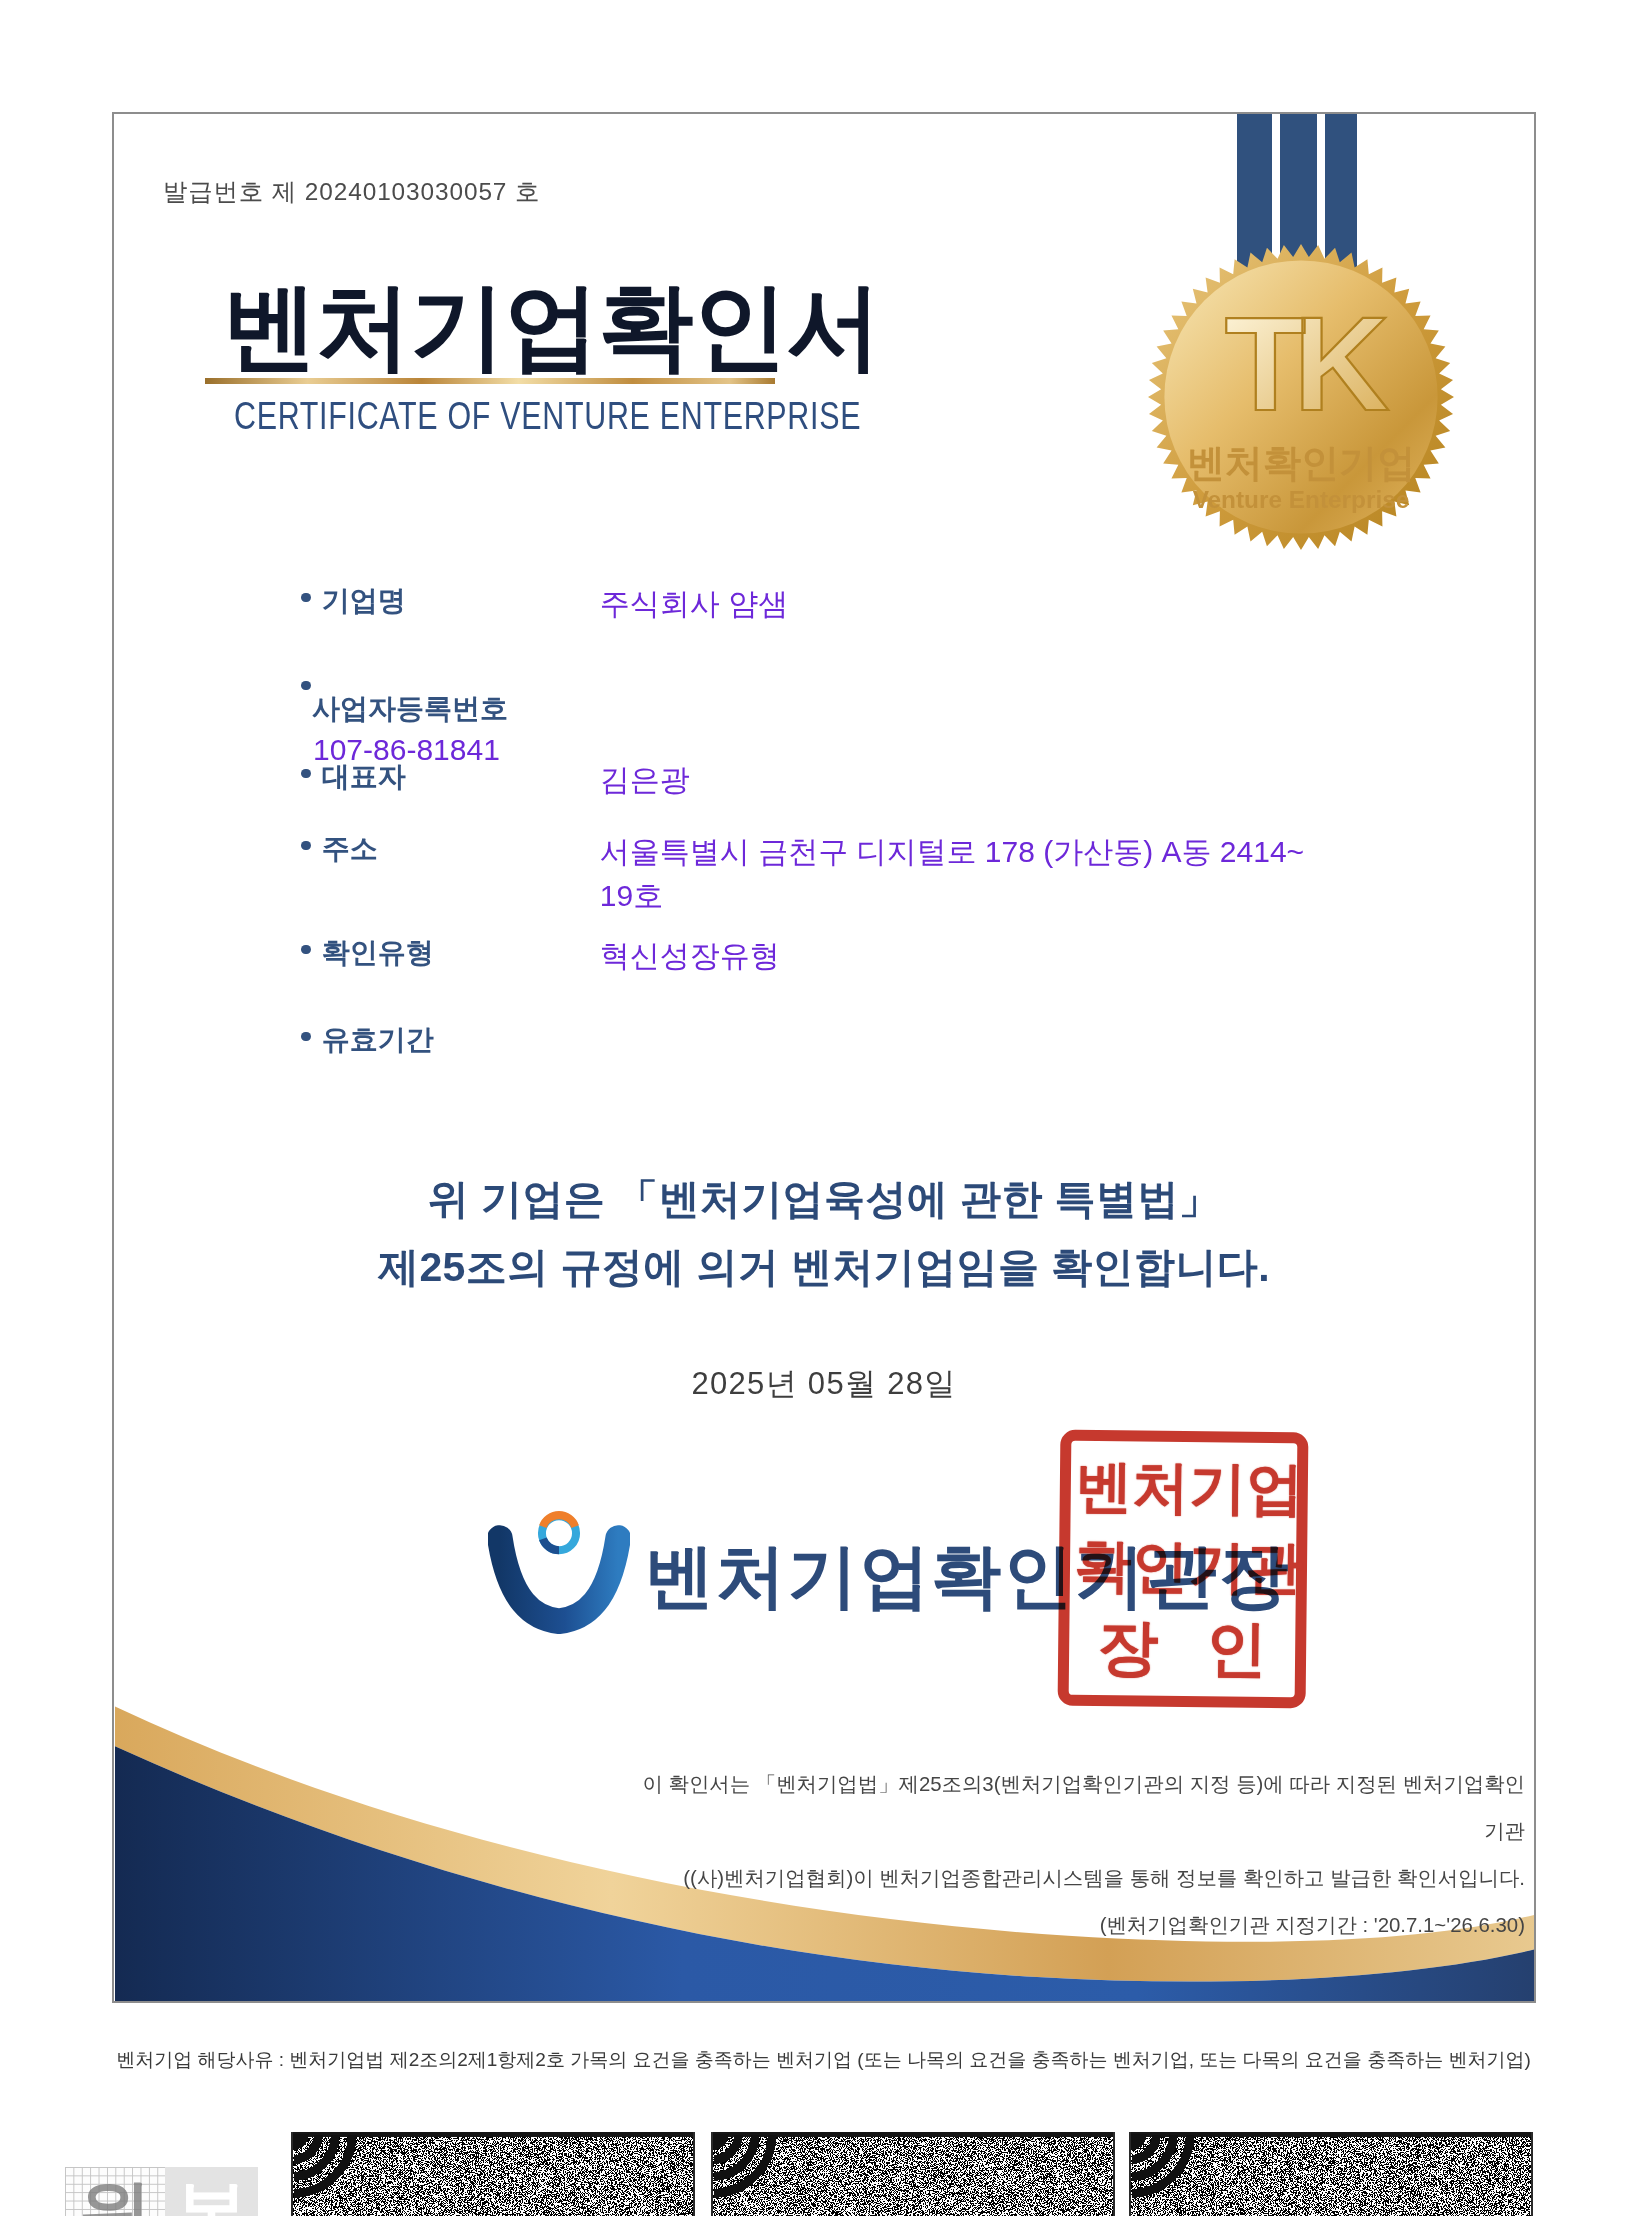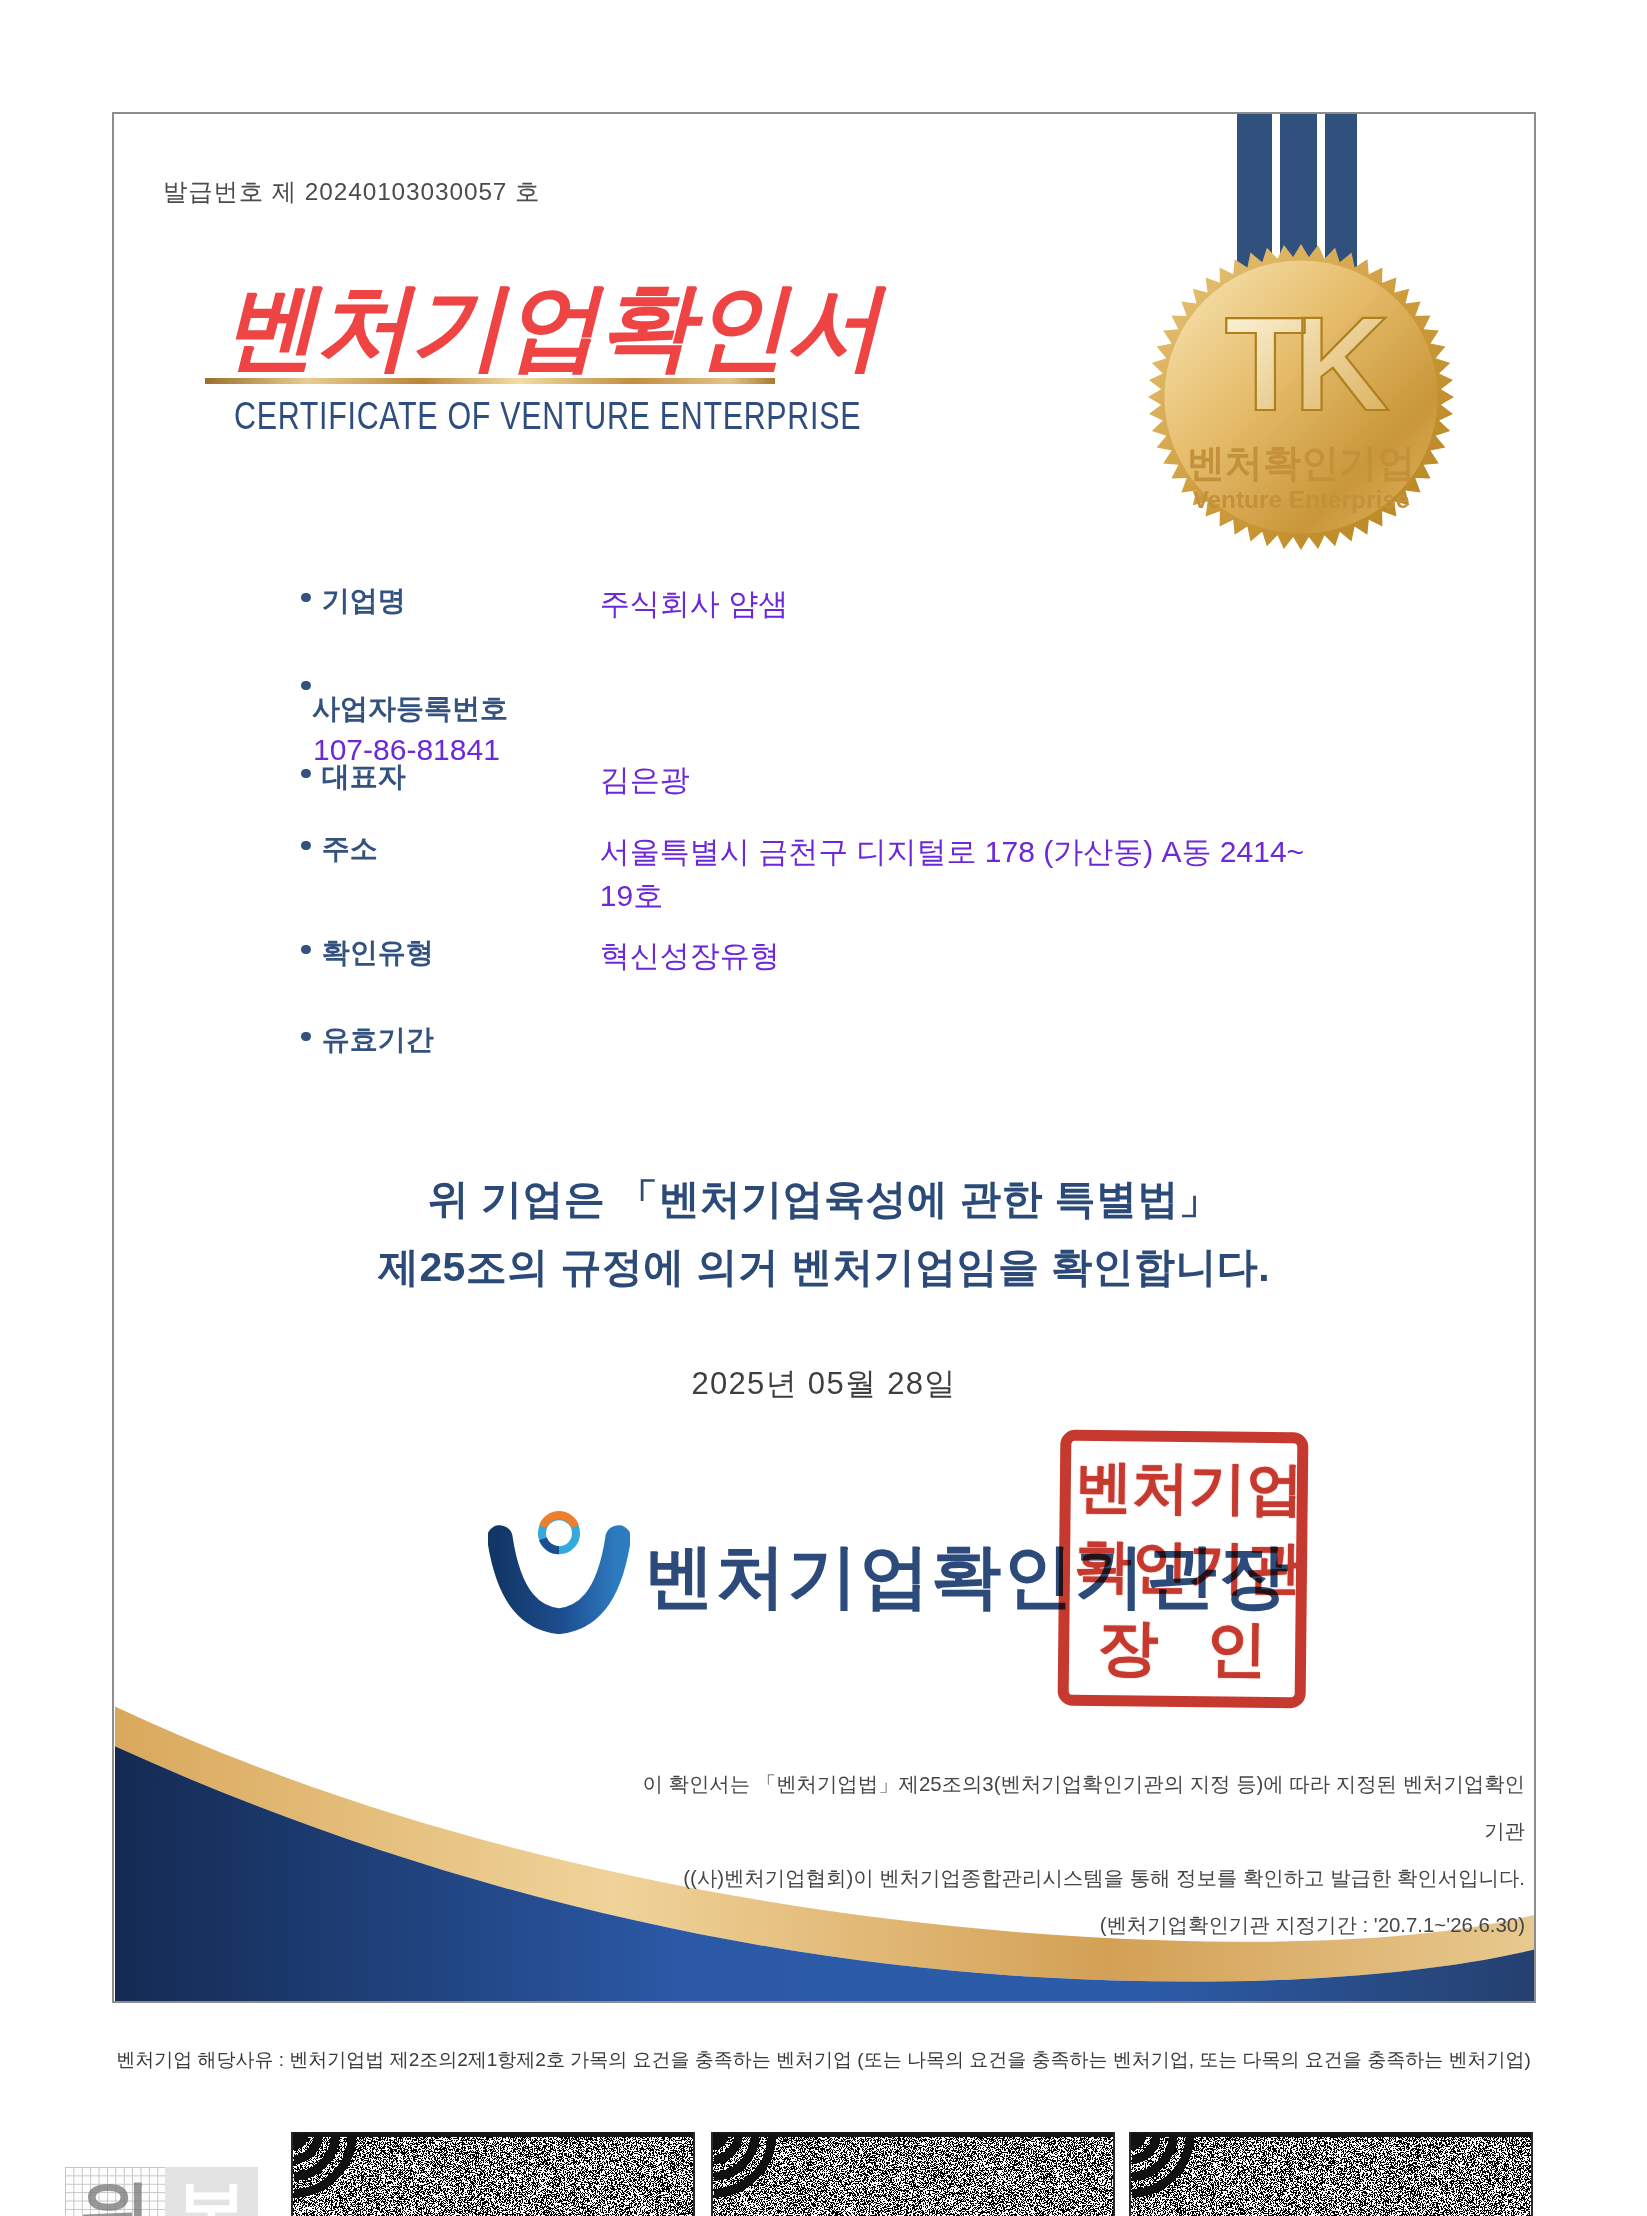--- a/index.html
+++ b/index.html
@@ -8,21 +8,21 @@
 
   .abs { position:absolute; }
 
   
   .frame { left:112px; top:112px; width:1424px; height:1891px; border:2.7px solid #8d8d8d; background:#fff; }
 
   
   .issue-no { left:163px; top:176px; font-size:24.4px; color:#4b4b4b; letter-spacing:0.9px; z-index:5; }
 
   
-  .title { left:222px; top:274px; font-size:95px; font-weight:bold; color:#ef4444; letter-spacing:-0.9px; line-height:1.1; z-index:5;font-style:italic; }
+  .title { left:222px; top:274px; font-size:95px; font-weight:bold; color:#0f172a; letter-spacing:-0.9px; line-height:1.1; z-index:5; }
   .gold-rule { left:205px; top:378px; width:570px; height:5.8px; z-index:5;
     background:linear-gradient(90deg,#9a6f2b 0%, #e9cd93 18%, #b98438 38%, #f2dda6 55%, #c08d3f 75%, #e3c488 92%, #a87a30 100%); }
   .subtitle-wrap { left:234px; top:394px; z-index:5; }
   .subtitle { display:inline-block; font-size:39px; color:#2F4E7F; letter-spacing:0.9px;
     transform:scaleX(0.78); transform-origin:left center; white-space:nowrap; }
 
   
   .stripe { top:114px; height:277px; background:#30517E; z-index:2; }
   .stripe.s1 { left:1237px; width:35px; }
   .stripe.s2 { left:1280px; width:37px; }

